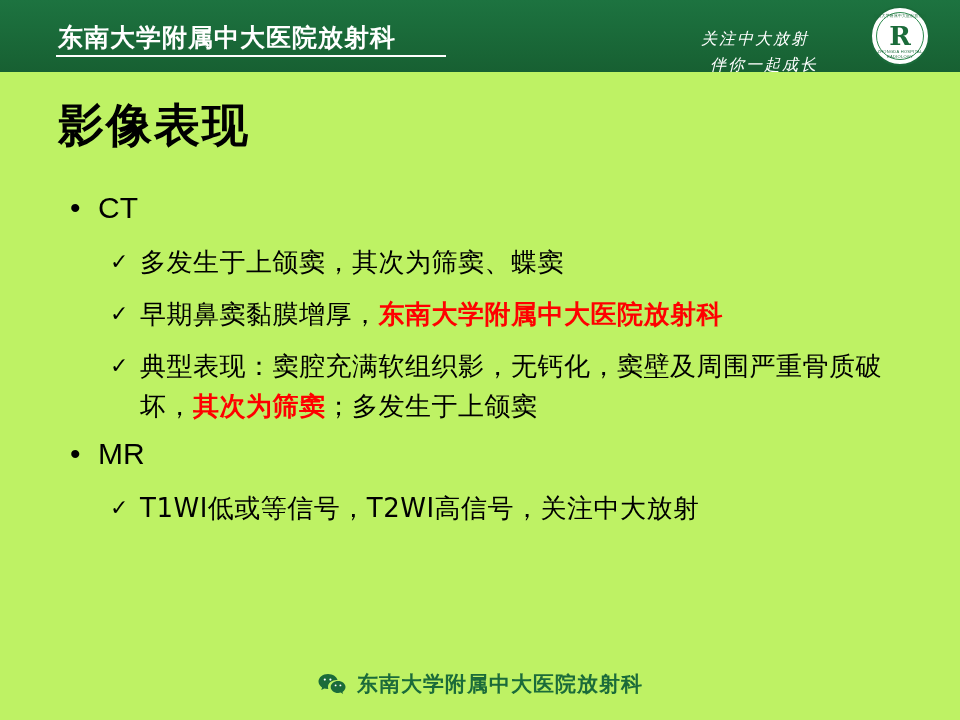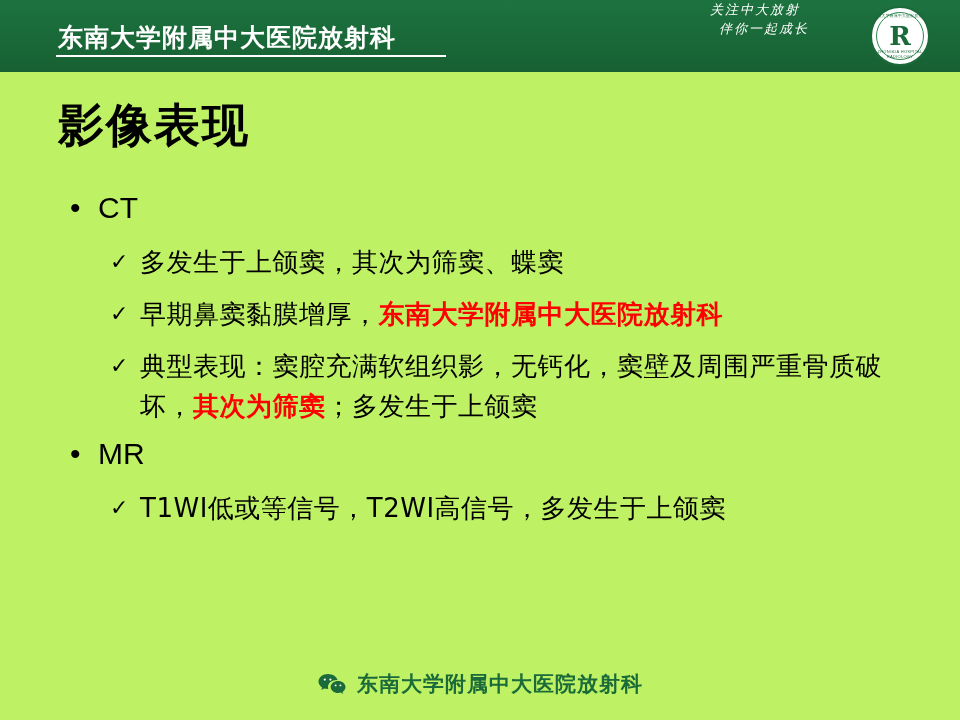--- a/index.html
+++ b/index.html
@@ -46,33 +46,34 @@
     position: absolute;
     left: 56px;
     top: 55px;
     width: 390px;
     height: 2px;
     background: #ffffff;
   }
   .header-slogan {
     position: absolute;
     right: 130px;
-    top: 0;
+    top: 29px;
     width: 150px;
     text-align: center;
     color: #ffffff;
-    font-size: 13px;
+    font-size: 16px;
     font-style: italic;
     line-height: 19px;
     letter-spacing: 2px;
     font-family: "DejaVu Serif", "Liberation Serif", serif;
   }
   .header-slogan .l2 {
     display: block;
     padding-left: 18px;
+    margin-top: 7px;
   }
   .logo {
     position: absolute;
     right: 30px;
     top: 6px;
     width: 60px;
     height: 60px;
     border-radius: 50%;
     background: #ffffff;
     border: 2px solid #1b6b3a;
@@ -256,21 +257,21 @@
       <span class="txt">典型表现：窦腔充满软组织影，无钙化，窦壁及周围严重骨质破坏，</span><span class="txt red">其次为筛窦</span><span class="txt">；多发生于上颌窦</span>
     </div>
 
     <div class="bullet-l1">
       <span class="dot">•</span>
       <span>MR</span>
     </div>
 
     <div class="bullet-l2">
       <span class="check">✓</span>
-      <span class="txt">T1WI低或等信号，T2WI高信号，多发生于上颌窦</span>
+      <span class="txt">T1WI低或等信号，T2WI高信号，关注中大放射</span>
     </div>
 
   </div>
 
   <div class="footer">
     <span class="wechat-icon">
       <svg width="30" height="25" viewBox="0 0 30 25" xmlns="http://www.w3.org/2000/svg">
         <path d="M11 2C5.7 2 1.5 5.4 1.5 9.6c0 2.4 1.4 4.5 3.6 5.9L4.3 18l3-1.6c1.1.3 2.2.5 3.4.5h.6c-.2-.6-.3-1.2-.3-1.8 0-3.9 3.9-7 8.7-7 .3 0 .6 0 .9.1C19.8 4.8 15.9 2 11 2z" fill="#1b6b3a"></path>
         <path d="M28.5 15c0-3.3-3.3-6-7.4-6s-7.4 2.7-7.4 6 3.3 6 7.4 6c.9 0 1.8-.1 2.6-.4l2.4 1.3-.6-2c1.8-1.1 3-2.9 3-4.9z" fill="#1b6b3a"></path>
         <circle cx="7.8" cy="7.6" r="1.1" fill="#ffffff"></circle>

